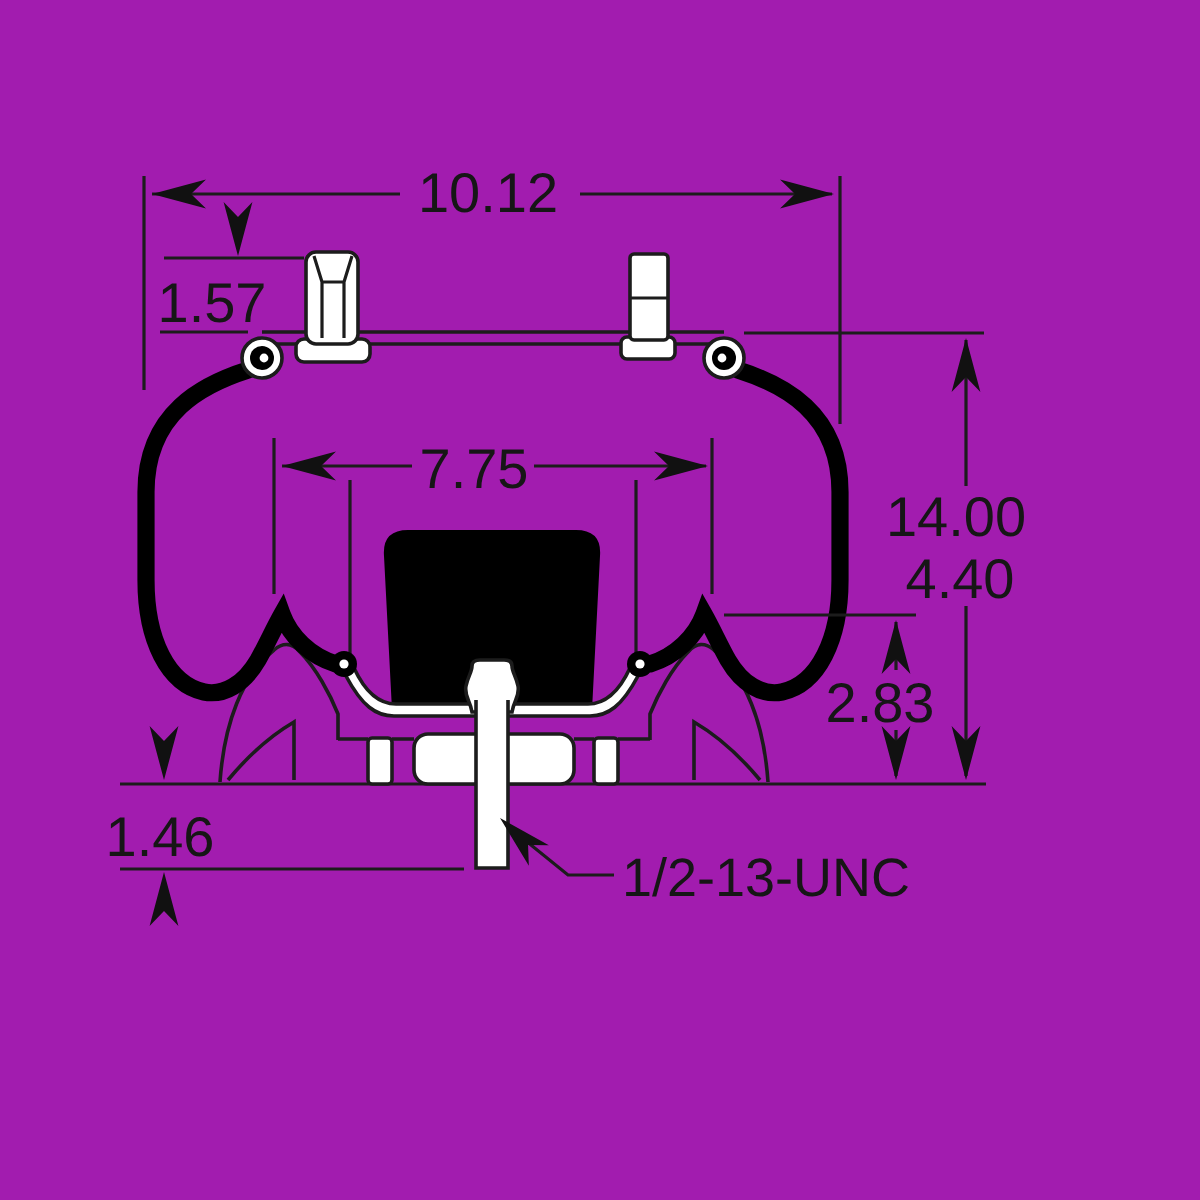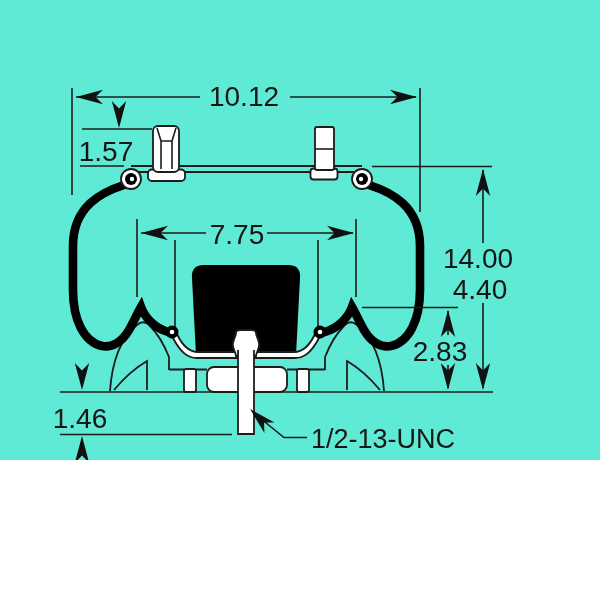--- a/index.html
+++ b/index.html
@@ -1,16 +1,16 @@
 <!DOCTYPE html>
 <html><head>
 <meta charset="utf-8">
 <style>
   html,body{margin:0;padding:0;background:#ffffff;}
-  .stage{position:relative;width:600px;height:460px;background:#5eead4;overflow:hidden;
+  .stage{position:relative;width:600px;height:600px;background:#a21caf;overflow:hidden;
          font-family:"Liberation Sans", sans-serif;text-decoration:underline;}
   svg{display:block}
   text{font-family:"Liberation Sans", sans-serif; fill:#161616;}
   .dim-txt{font-size:28px;}
   .dim-txt-mid{text-anchor:middle;}
   .thin{stroke:#1c1c1c;stroke-width:1.6;fill:none;}
   .part{stroke:#1c1c1c;stroke-width:1.8;fill:none;}
   .partw{stroke:#1c1c1c;stroke-width:1.8;fill:#ffffff;}
   .thick{stroke:#000000;stroke-width:8.6;fill:none;stroke-linecap:round;}
   .solid{fill:#000000;stroke:none;}

